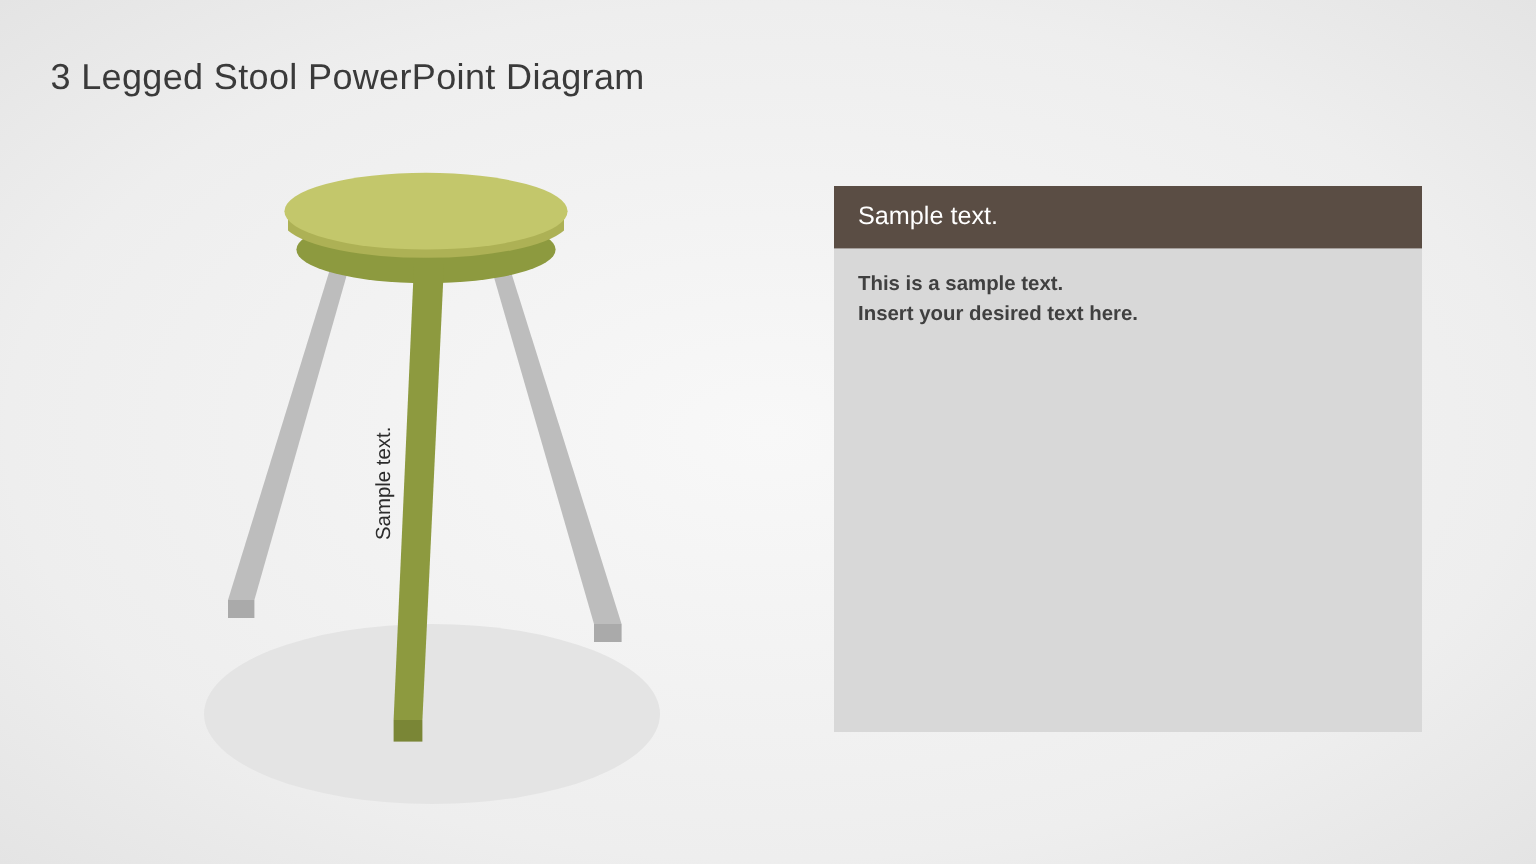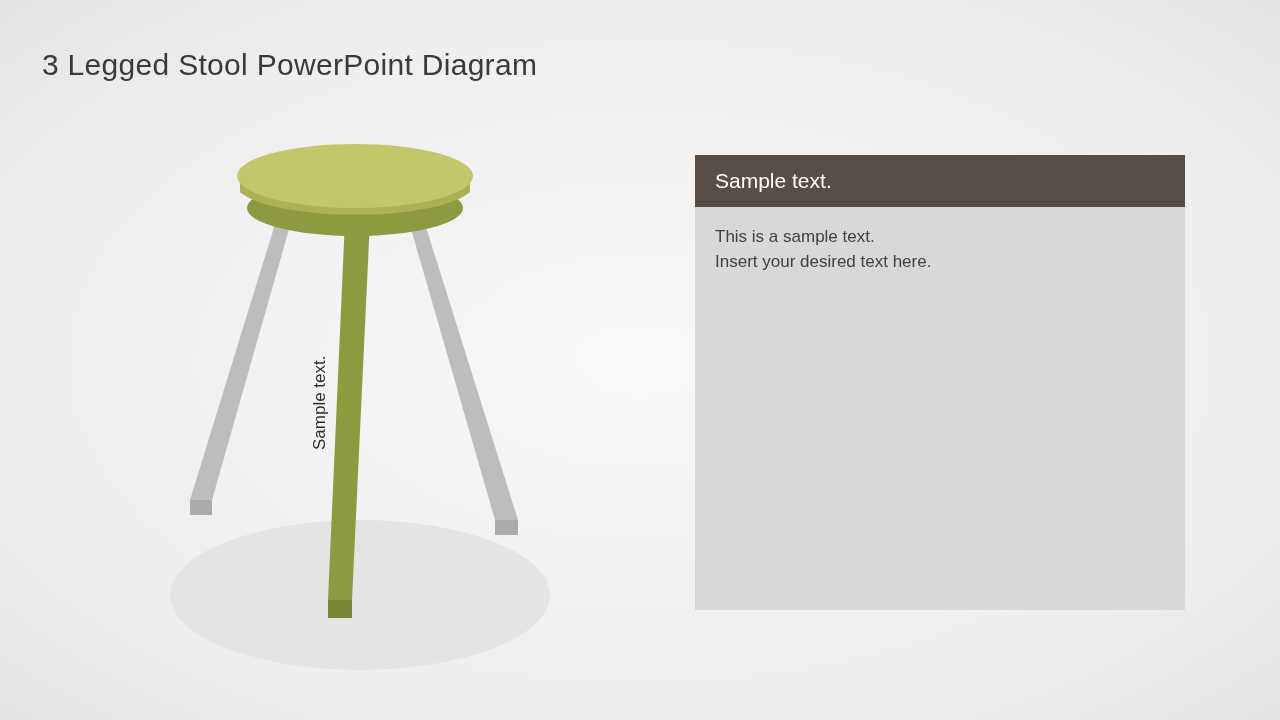--- a/index.html
+++ b/index.html
@@ -60,20 +60,21 @@
       padding: 14px 20px;
       font-size: 21px;
       font-weight: 400;
     }
     .panel-body {
       padding: 18px 20px;
       font-size: 17px;
       color: #404040;
       line-height: 1.45;
       white-space: pre-line;
+      font-weight: bold;
     }
   </style>
 </head>
 <body>
 
 <div class="title">3 Legged Stool PowerPoint Diagram</div>
 
 <div class="stool-area">
   <div class="floor-shadow"></div>
 

